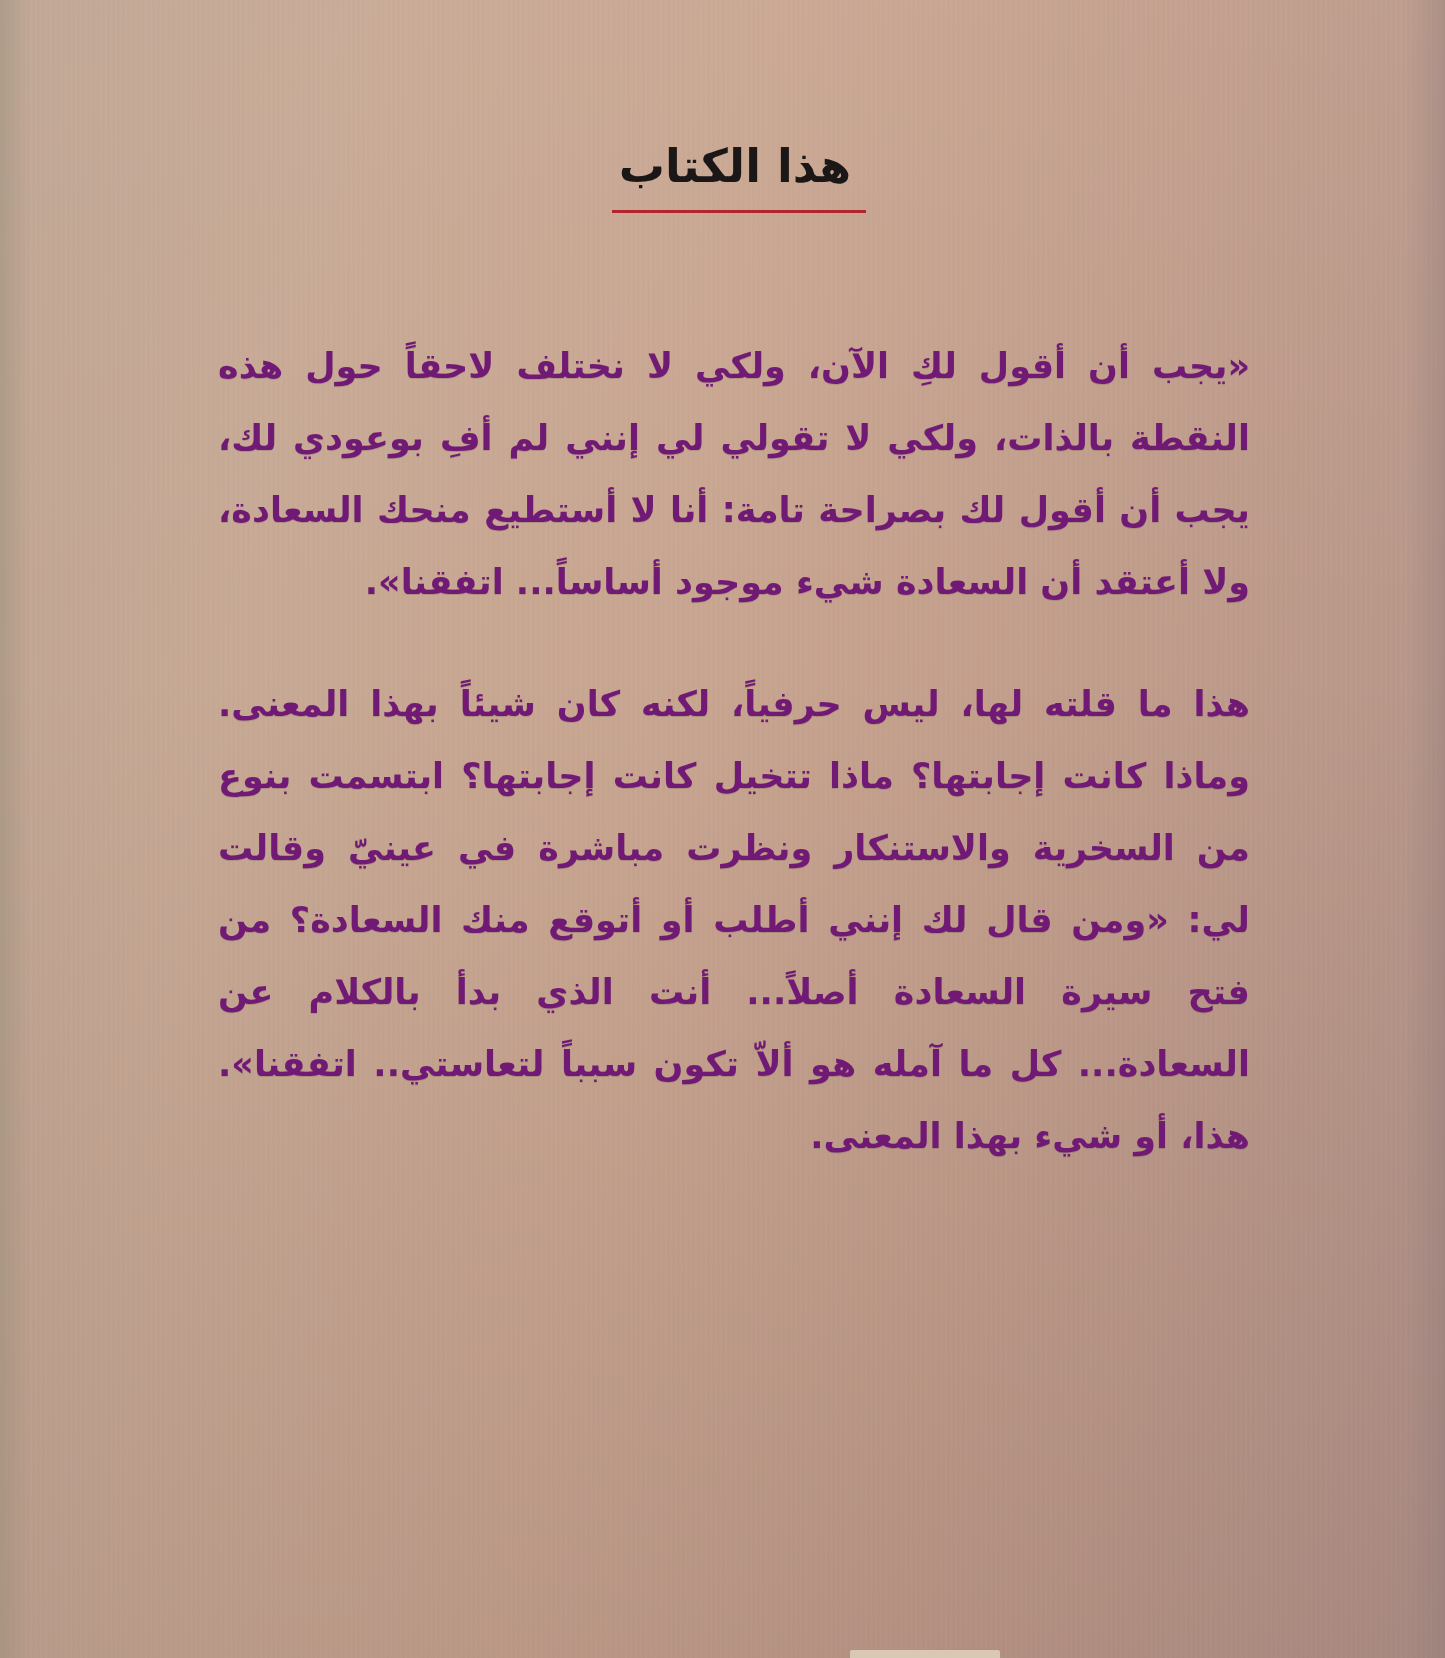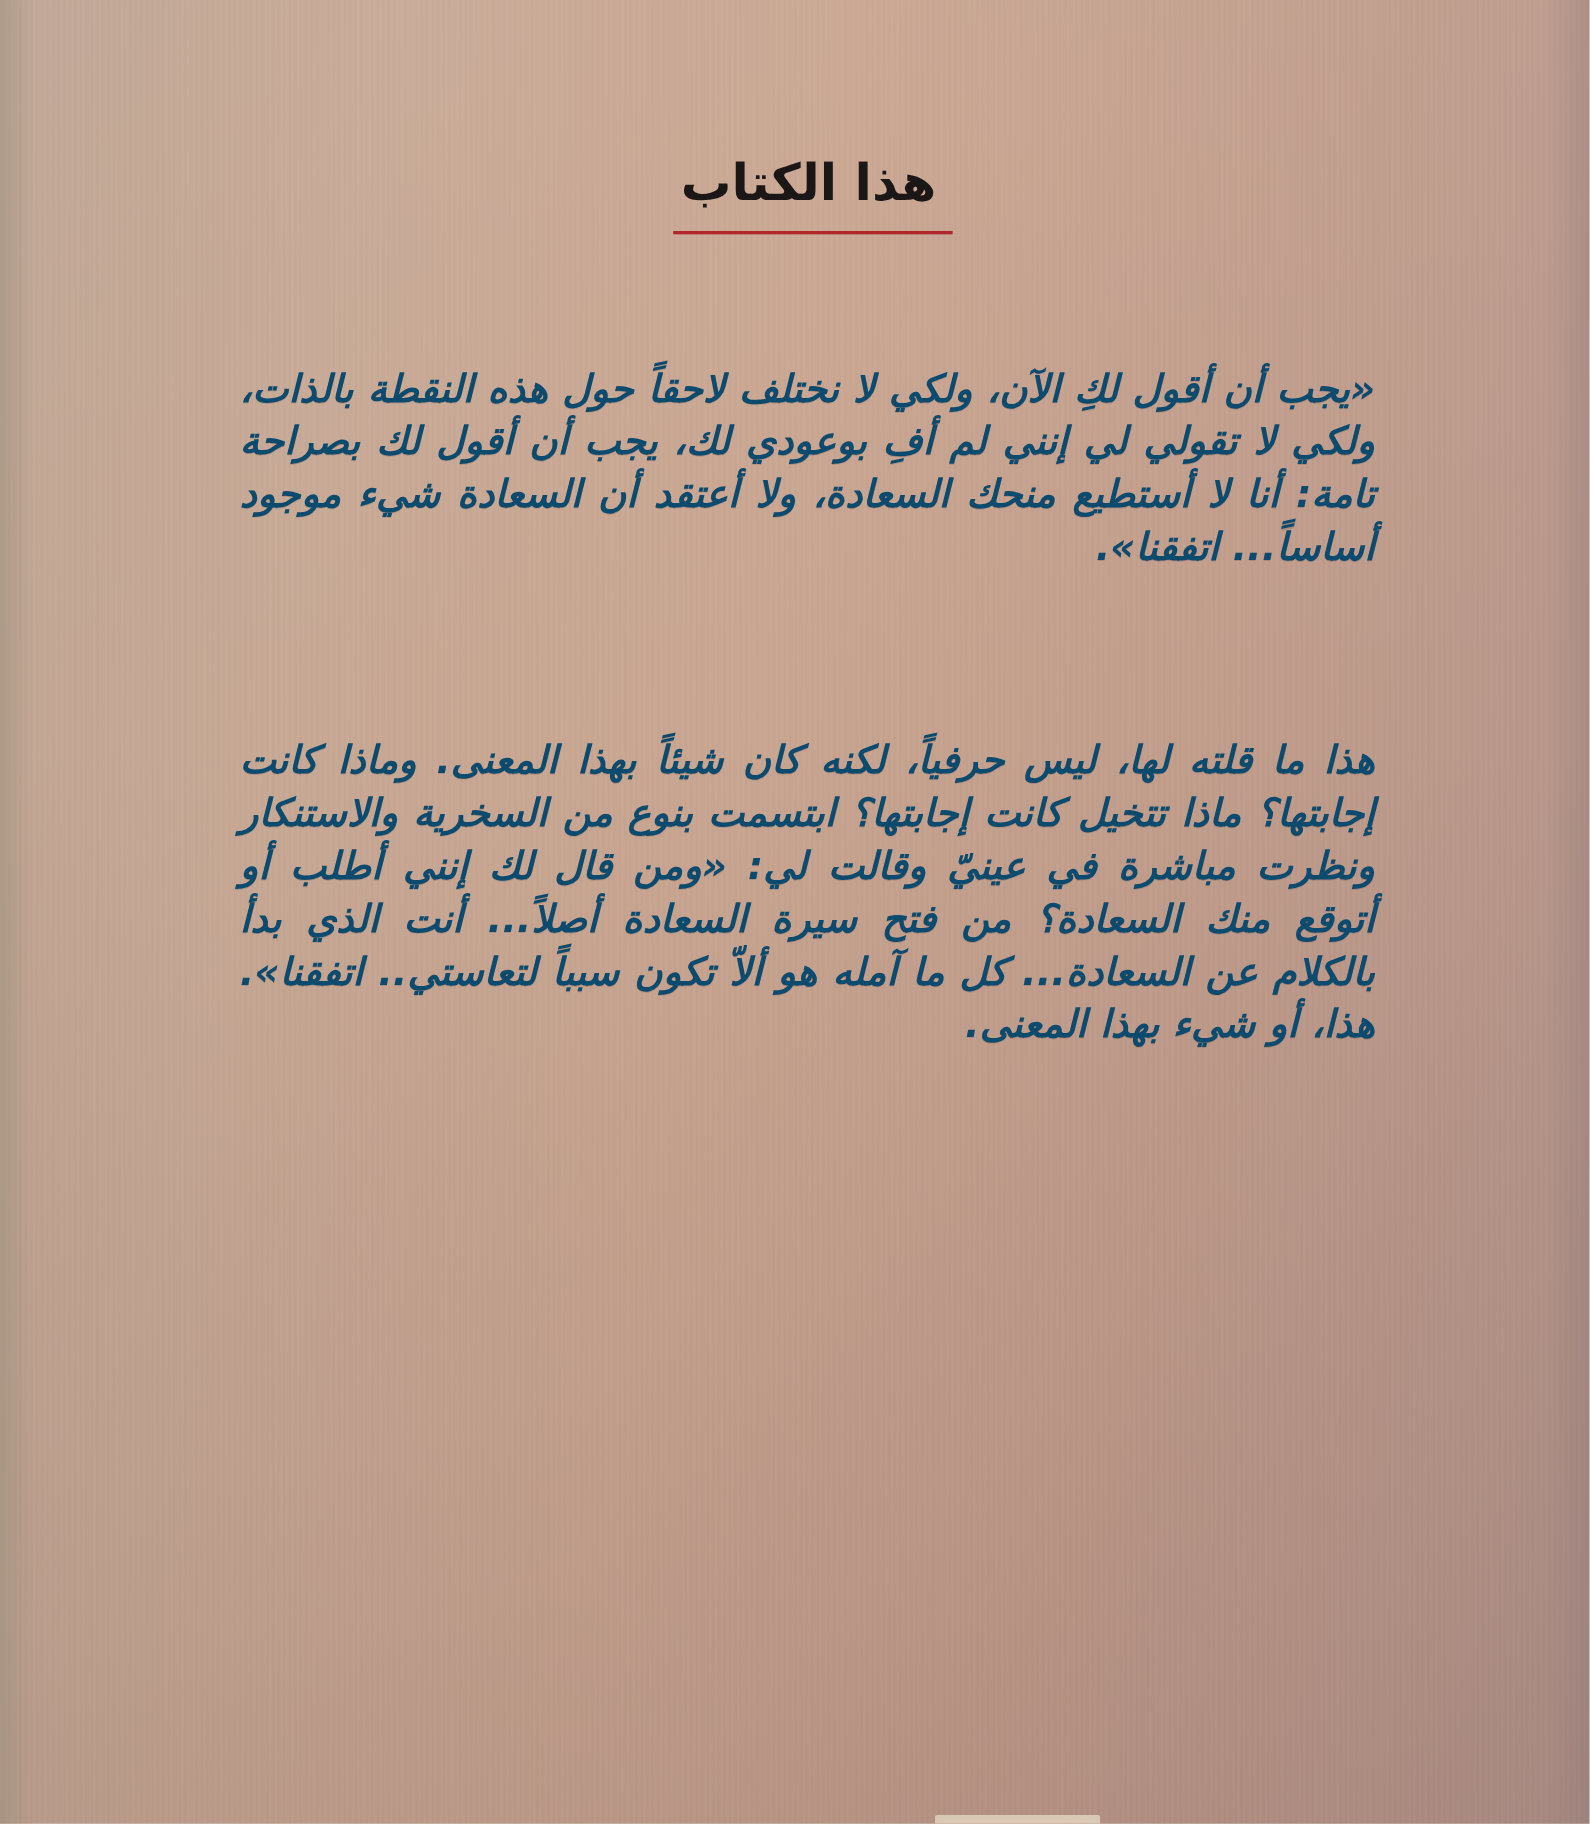--- a/index.html
+++ b/index.html
@@ -76,25 +76,24 @@
   .blurb {
     position: absolute;
     left: 218px;
     width: 1032px;
     direction: rtl;
     text-align: justify;
     text-align-last: right;
     font-family: "DejaVu Sans", sans-serif;
     font-weight: bold;
     font-size: 35px;
-    line-height: 48px;
-    color: #0c4a6e;
+    line-height: 72px;
+    color: #701a75;
     margin: 0;
     text-shadow: 0 1px 0 rgba(0,0,0,0.12);
-    font-style: italic;
   }
   .blurb-p1 { top: 330px; }
   .blurb-p2 { top: 668px; }
 </style>
 </head>
 <body>
 
 <div class="cover">
   <div class="paper-texture"></div>
   <div class="left-edge"></div>

